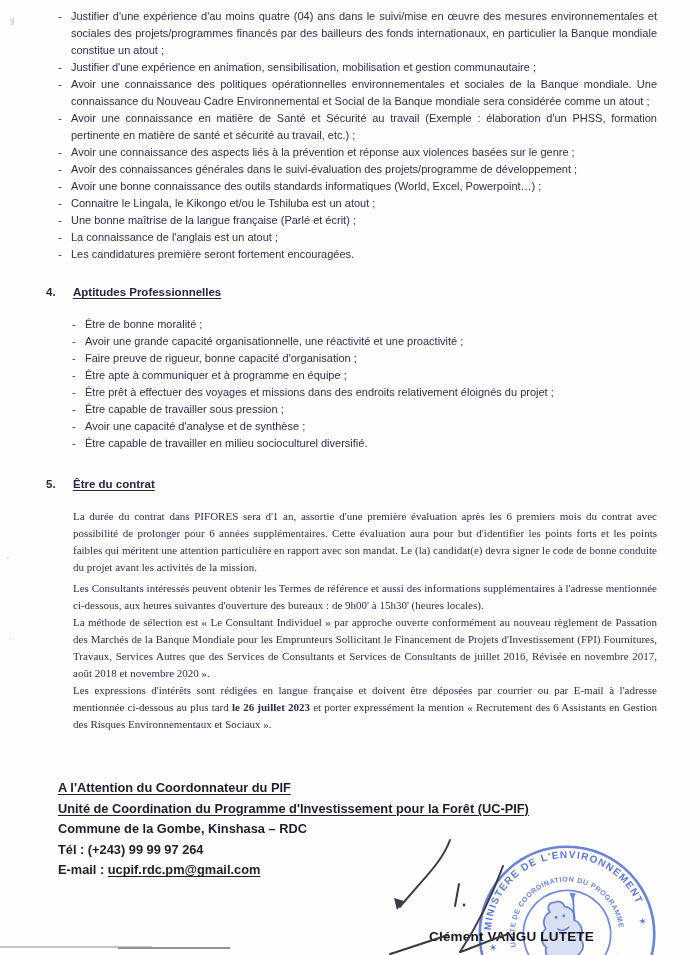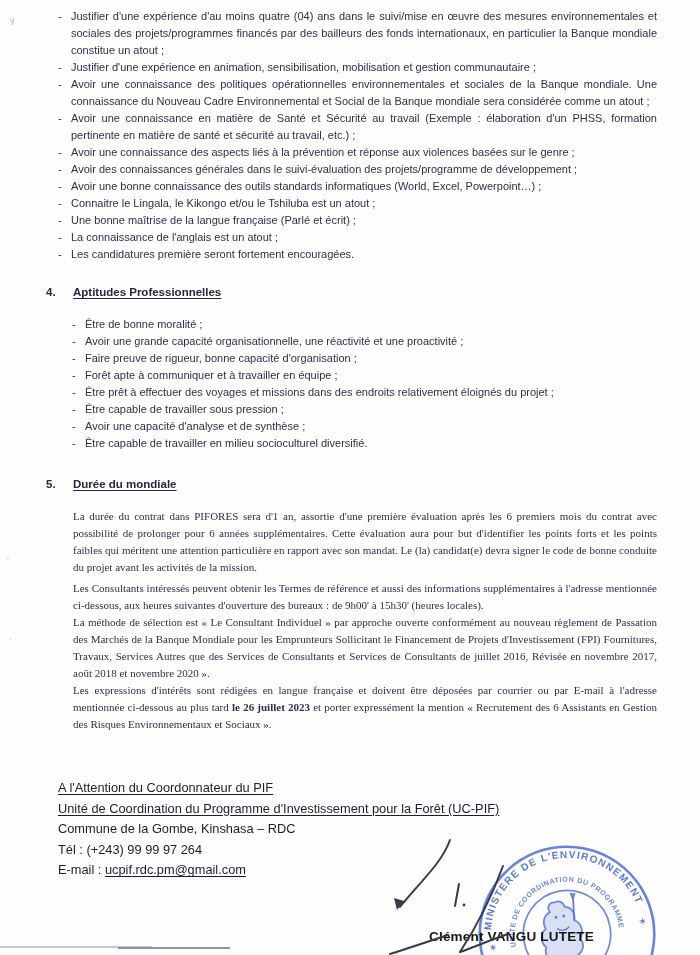--- a/index.html
+++ b/index.html
@@ -20,21 +20,21 @@
   .sec4-head{margin-top:21px;}
   .sec5-head{margin-top:24px;}
   .paras{margin:0 43px 0 73px;font-size:11px;line-height:17px;}
   .para{text-align:justify;font-family:Liberation Serif, serif;}
   .p1{margin-top:15px;}
   .p2{margin-top:4px;}
   .bold{font-weight:bold;}
   
   .contact{
     position:absolute;left:58px;top:778px;width:480px;
-    font-size:12.8px;line-height:20.6px;font-weight:normal;color:#1d1d2b;
+    font-size:12.8px;line-height:20.6px;font-weight:bold;color:#1d1d2b;
   }
   .contact .uline{text-decoration:underline;text-underline-offset:2px;}
   .contact sup{font-size:0.62em;vertical-align:super;line-height:0;}
   .contact .email{text-decoration:underline;text-underline-offset:2px;}
   
   .sig-name{
     position:absolute;left:429px;top:929px;width:170px;
     font-size:13.5px;font-weight:bold;color:#17171c;letter-spacing:0.2px;white-space:nowrap;
   }
   .stamp-svg{position:absolute;left:471px;top:838px;width:192px;height:192px;opacity:0.9;mix-blend-mode:multiply;}
@@ -112,21 +112,21 @@
       <div class="bullet">
           <span class="dash">-</span>
           <span class="btxt">Avoir une grande capacité organisationnelle, une réactivité et une proactivité ;</span>
         </div>
       <div class="bullet">
           <span class="dash">-</span>
           <span class="btxt">Faire preuve de rigueur, bonne capacité d'organisation ;</span>
         </div>
       <div class="bullet">
           <span class="dash">-</span>
-          <span class="btxt">Forêt apte à communiquer et à travailler en équipe ;</span>
+          <span class="btxt">Être apte à communiquer et à programme en équipe ;</span>
         </div>
       <div class="bullet">
           <span class="dash">-</span>
           <span class="btxt">Être prêt à effectuer des voyages et missions dans des endroits relativement éloignés du projet ;</span>
         </div>
       <div class="bullet">
           <span class="dash">-</span>
           <span class="btxt">Être capable de travailler sous pression ;</span>
         </div>
       <div class="bullet">
@@ -134,21 +134,21 @@
           <span class="btxt">Avoir une capacité d'analyse et de synthèse ;</span>
         </div>
       <div class="bullet">
           <span class="dash">-</span>
           <span class="btxt">Être capable de travailler en milieu socioculturel diversifié.</span>
         </div>
     </div>
 
     <div class="sec-head sec5-head">
       <span class="num">5.</span>
-      <span class="ttl">Durée du mondiale</span>
+      <span class="ttl">Être du contrat</span>
     </div>
     <div class="paras">
       <div class="para p1">La durée du contrat dans PIFORES sera d'1 an, assortie d'une première évaluation après les 6 premiers mois du contrat avec possibilité de prolonger pour 6 années supplémentaires. Cette évaluation aura pour but d'identifier les points forts et les points faibles qui méritent une attention particulière en rapport avec son mandat. Le (la) candidat(e) devra signer le code de bonne conduite du projet avant les activités de la mission.</div>
       <div class="para p2">Les Consultants intéressés peuvent obtenir les Termes de référence et aussi des informations supplémentaires à l'adresse mentionnée ci-dessous, aux heures suivantes d'ouverture des bureaux : de 9h00' à 15h30' (heures locales).</div>
       <div class="para">La méthode de sélection est « Le Consultant Individuel » par approche ouverte conformément au nouveau règlement de Passation des Marchés de la Banque Mondiale pour les Emprunteurs Sollicitant le Financement de Projets d'Investissement (FPI) Fournitures, Travaux, Services Autres que des Services de Consultants et Services de Consultants de juillet 2016, Révisée en novembre 2017, août 2018 et novembre 2020 ».</div>
       <div class="para"><span>Les expressions d'intérêts sont rédigées en langue française et doivent être déposées par courrier ou par E-mail à l'adresse mentionnée ci-dessous au plus tard </span><span class="bold">le 26 juillet 2023</span><span> et porter expressément la mention « Recrutement des 6 Assistants en Gestion des Risques Environnementaux et Sociaux ».</span></div>
     </div>
   </div>
 
   <div class="contact">

